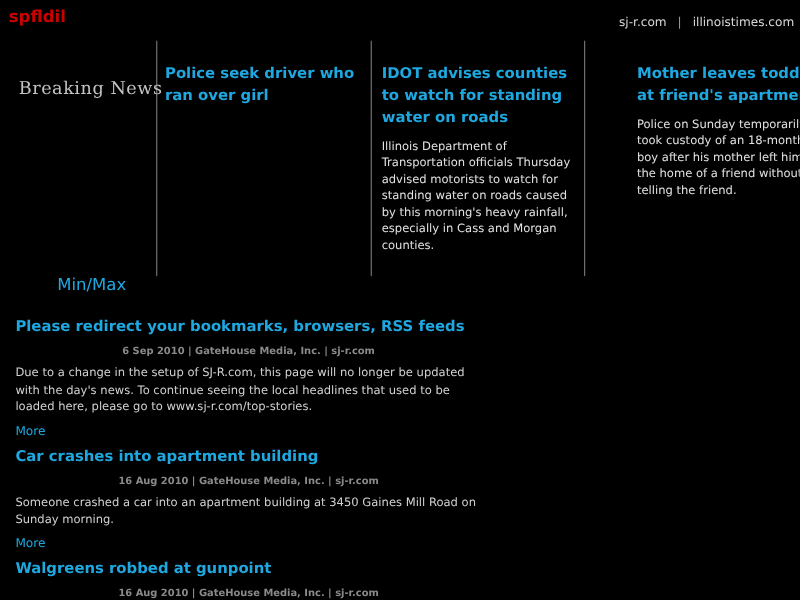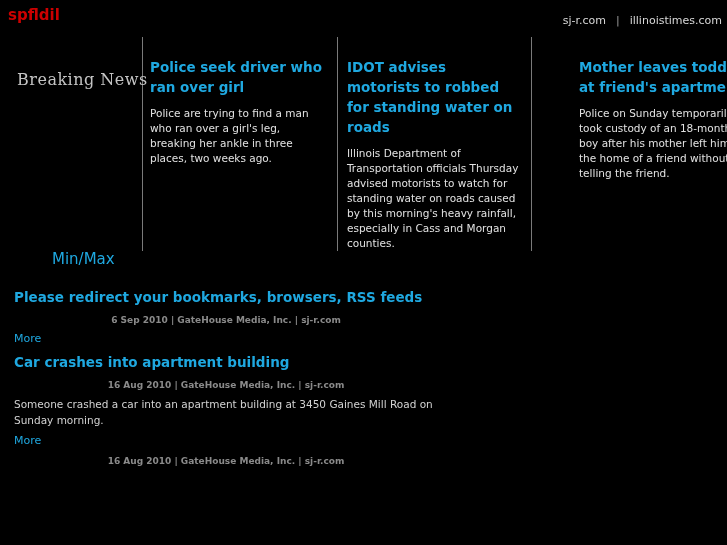--- a/index.html
+++ b/index.html
@@ -125,48 +125,49 @@
 
 <div class="breaking">
   <div class="vdivider vd-1"></div>
   <div class="vdivider vd-2"></div>
   <div class="vdivider vd-3"></div>
 
   <div class="breaking-label">Breaking News</div>
 
   <div class="bcol bcol-1">
     <a class="bcol-title">Police seek driver who ran over girl</a>
-    <div class="bcol-body">Police are trying to find a man who ran over a girl's leg, breaking her ankle in three places, two weeks ago.</div>
   </div>
 
   <div class="bcol bcol-2">
-    <a class="bcol-title">IDOT advises motorists to robbed for standing water on roads</a>
+    <a class="bcol-title">IDOT advises counties to watch for standing water on roads</a>
     <div class="bcol-body">Illinois Department of Transportation officials Thursday advised motorists to watch for standing water on roads caused by this morning's heavy rainfall, especially in Cass and Morgan counties.</div>
   </div>
 
   <div class="bcol bcol-3">
     <a class="bcol-title">Mother leaves toddler at friend's apartment</a>
     <div class="bcol-body">Police on Sunday temporarily took custody of an 18-month-old boy after his mother left him at the home of a friend without telling the friend.</div>
   </div>
 </div>
 
 <a class="minmax">Min/Max</a>
 
 <div class="articles">
 
   <div class="article">
     <a class="article-title">Please redirect your bookmarks, browsers, RSS feeds</a>
     <div class="article-meta">6 Sep 2010 | GateHouse Media, Inc. | sj-r.com</div>
+    <div class="article-body">Due to a change in the setup of SJ-R.com, this page will no longer be updated with the day's news. To continue seeing the local headlines that used to be loaded here, please go to www.sj-r.com/top-stories.</div>
     <a class="article-more">More</a>
   </div>
 
   <div class="article">
     <a class="article-title">Car crashes into apartment building</a>
     <div class="article-meta">16 Aug 2010 | GateHouse Media, Inc. | sj-r.com</div>
     <div class="article-body">Someone crashed a car into an apartment building at 3450 Gaines Mill Road on Sunday morning.</div>
     <a class="article-more">More</a>
   </div>
 
   <div class="article">
+    <a class="article-title">Walgreens robbed at gunpoint</a>
     <div class="article-meta">16 Aug 2010 | GateHouse Media, Inc. | sj-r.com</div>
   </div>
 
 </div>
 
 </body></html>

